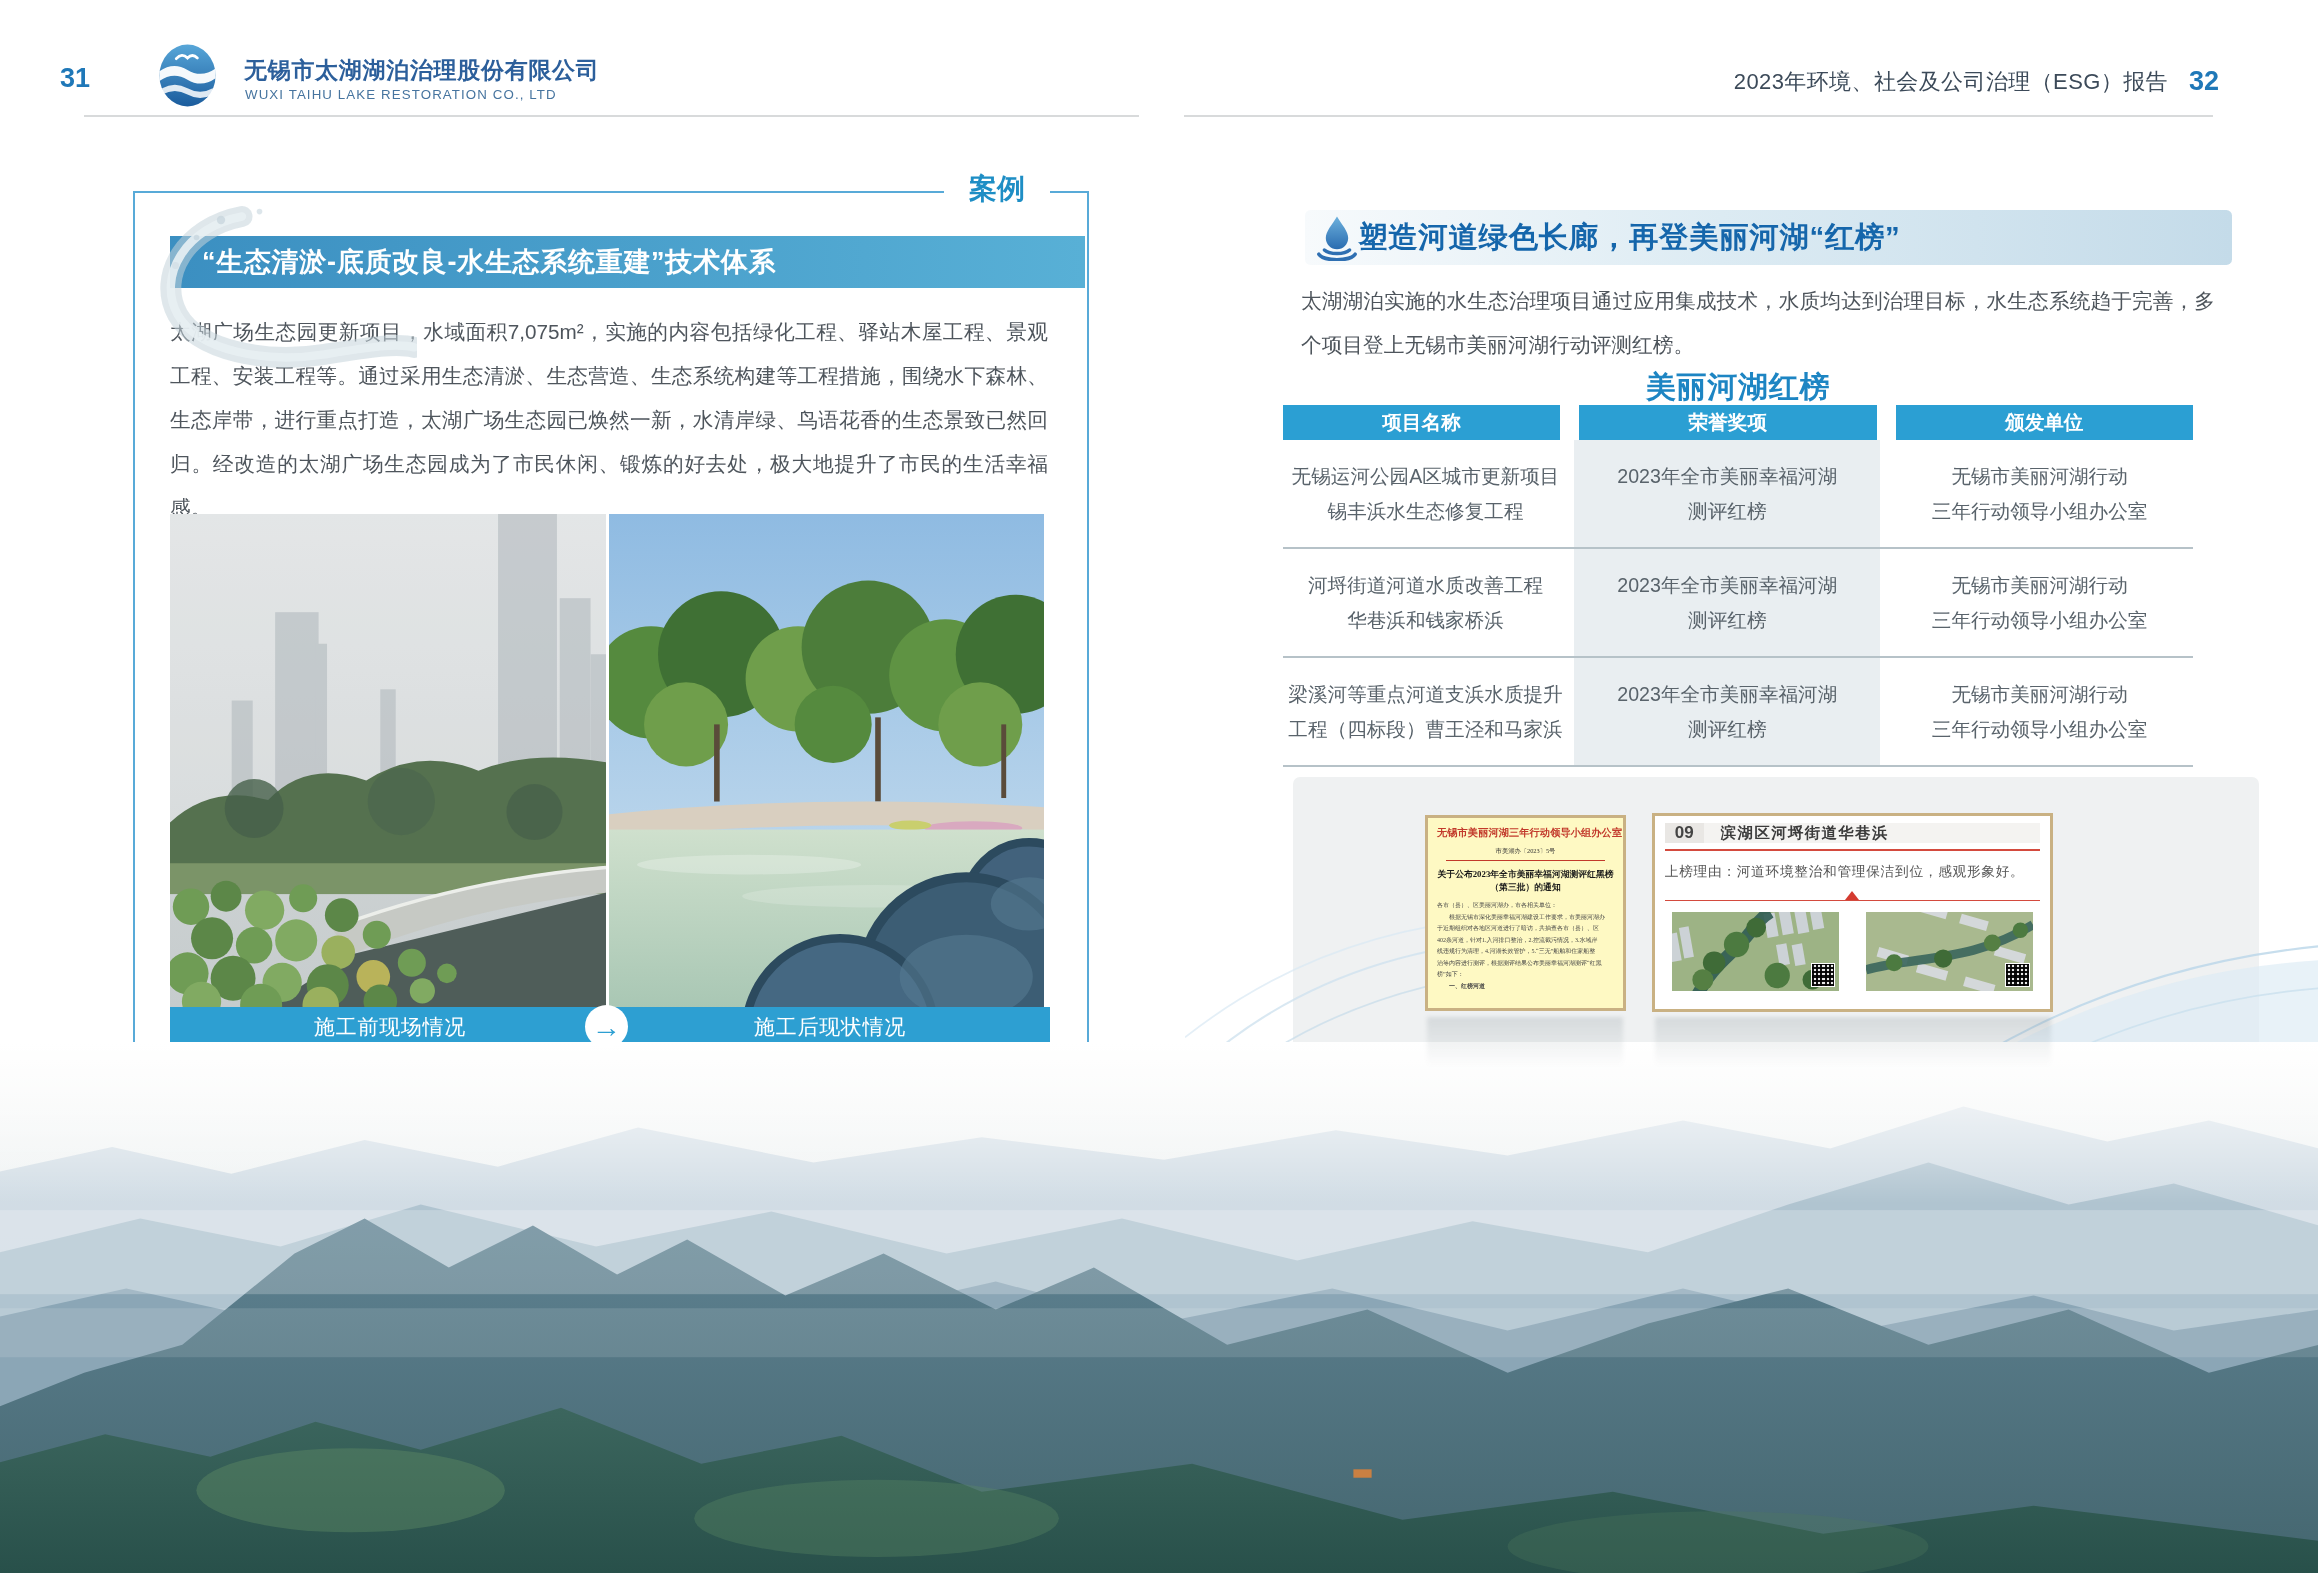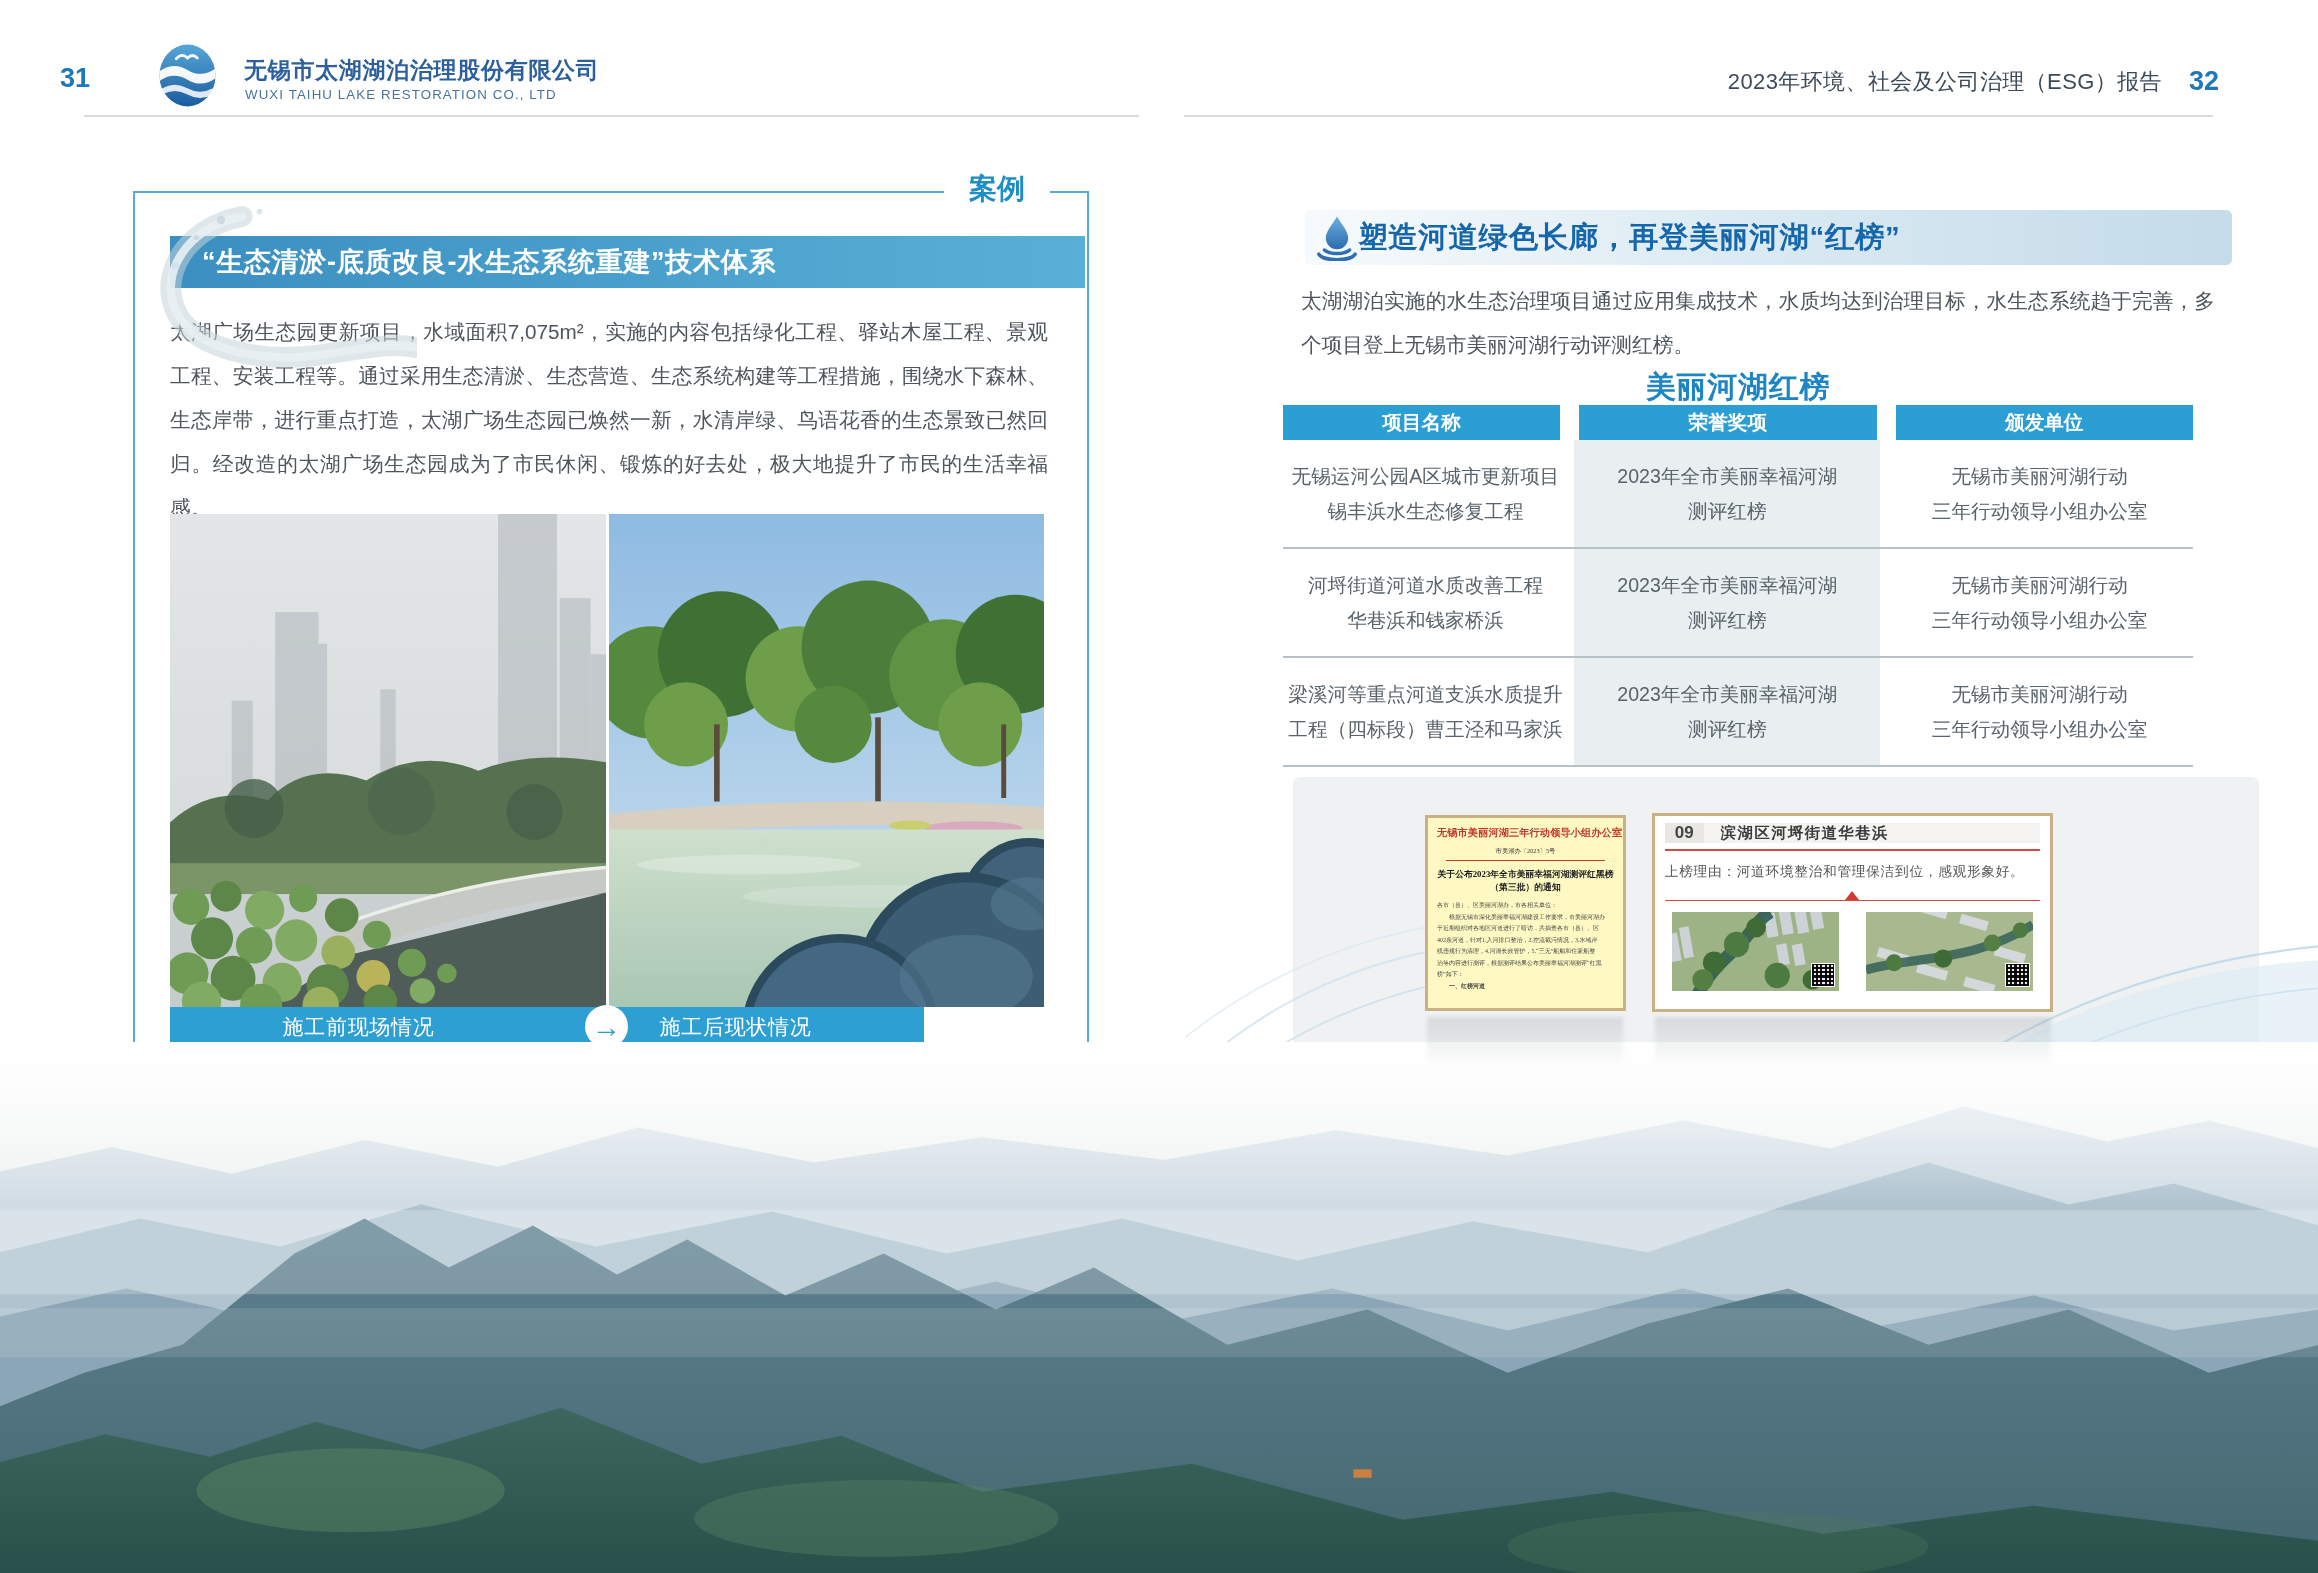--- a/index.html
+++ b/index.html
@@ -5,21 +5,21 @@
   html,body{margin:0;padding:0;background:#fff}
   .page{position:relative;width:2319px;height:1573px;background:#ffffff;overflow:hidden;
         font-family:"Liberation Sans",sans-serif;color:#333}
 
   
   .pageno{position:absolute;font-weight:bold;font-size:27px;color:#1f78b8}
   #pn-left{left:60px;top:63px}
   .logo{position:absolute;left:158px;top:43px;width:59px;height:65px}
   .co-cn{position:absolute;left:244px;top:55px;font-size:23px;font-weight:bold;color:#2c5f9b;letter-spacing:0.7px}
   .co-en{position:absolute;left:245px;top:87px;font-size:13.3px;color:#46749f;letter-spacing:1.1px}
-  .hdr-right{position:absolute;top:66px;right:100px;display:flex;align-items:center;gap:27px}
+  .hdr-right{position:absolute;top:66px;right:100px;display:flex;align-items:center;gap:21px}
   .hdr-right .t{font-size:22px;color:#3c4a59;letter-spacing:0.4px}
   .hdr-right .n{font-size:27px;font-weight:bold;color:#1f78b8}
   .hdr-line{position:absolute;top:115px;height:2.1px;background:#d8dadb}
   #hl-left{left:84px;width:1055px}
   #hl-right{left:1184px;width:1029px}
 
   
   .case-box{position:absolute;left:133px;top:191px;width:952px;height:918px;border:2.1px solid #58aad8;background:#fff}
   .case-badge{position:absolute;left:944px;top:170px;background:#fff;padding:0 25px;
               font-size:28px;font-weight:bold;color:#1e8ec5;z-index:3}
@@ -27,21 +27,21 @@
   .case-titlebar{position:absolute;left:170px;top:236px;width:915px;height:52px;
                  background:linear-gradient(90deg,#3b8fc1,#58b0d6);display:flex;align-items:center;
                  padding-left:32px;box-sizing:border-box;z-index:1}
   .case-title{font-size:27px;font-weight:bold;color:#fff;letter-spacing:0.7px}
   .case-body{position:absolute;left:170px;top:310px;width:878px;font-size:20.7px;line-height:44px;
              color:#4e555c;text-align:justify}
   .photo{position:absolute;top:514px;height:493px;overflow:hidden;background:#ccc}
   #photo-before{left:170px;width:436px}
   #photo-after{left:609px;width:435px}
   .photo svg{display:block;width:100%;height:100%}
-  .caption-bar{position:absolute;left:170px;top:1007px;width:754px;height:40px;background:#2d9fd2;display:flex}
+  .caption-bar{position:absolute;left:170px;top:1007px;width:880px;height:40px;background:#2d9fd2;display:flex}
   .caption{flex:1;display:flex;align-items:center;justify-content:center;color:#fff;font-size:21px;letter-spacing:0.7px}
   .arrow-circle{position:absolute;left:585px;top:1005px;width:43px;height:43px;border-radius:50%;background:#fff;
                 display:flex;align-items:center;justify-content:center;color:#2d9fd2;font-size:29.4px;font-weight:bold;z-index:2}
 
   
   .sec-bar{position:absolute;left:1305px;top:210px;width:927px;height:55px;border-radius:5.6px;
            background:linear-gradient(90deg,#f7fafc 0%,#dcebf3 45%,#c4dbe9 100%);display:flex;align-items:center}
   .drop-icon{width:42px;height:46px;margin-left:11.2px}
   .sec-title{font-size:29.4px;font-weight:bold;color:#1566ab;letter-spacing:0.7px}
   .sec-intro{position:absolute;left:1301px;top:279px;width:914px;font-size:20.7px;line-height:44px;

